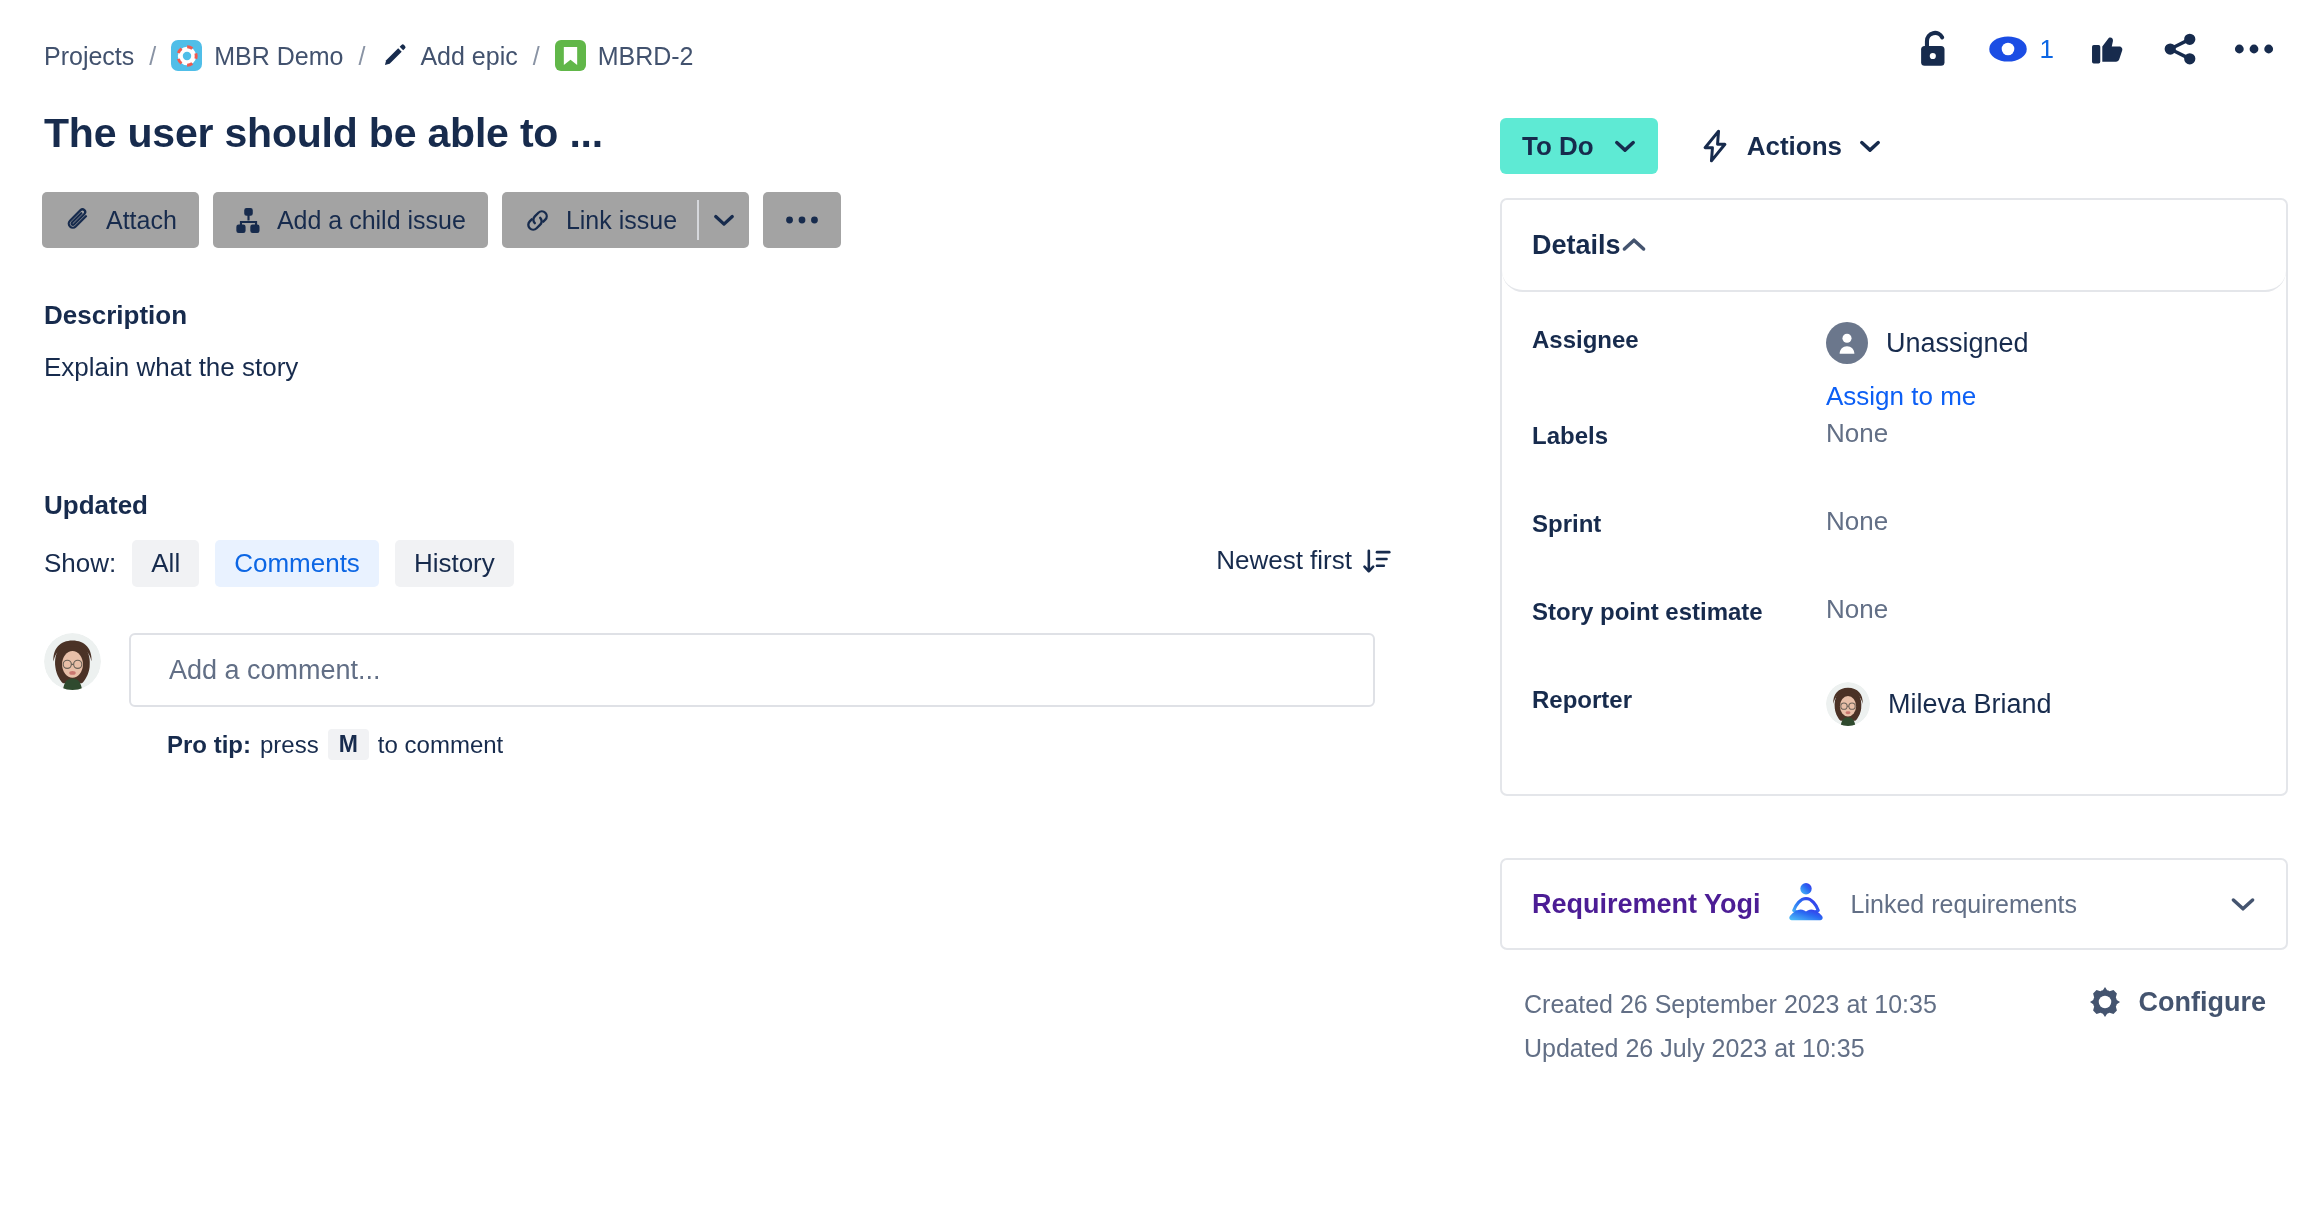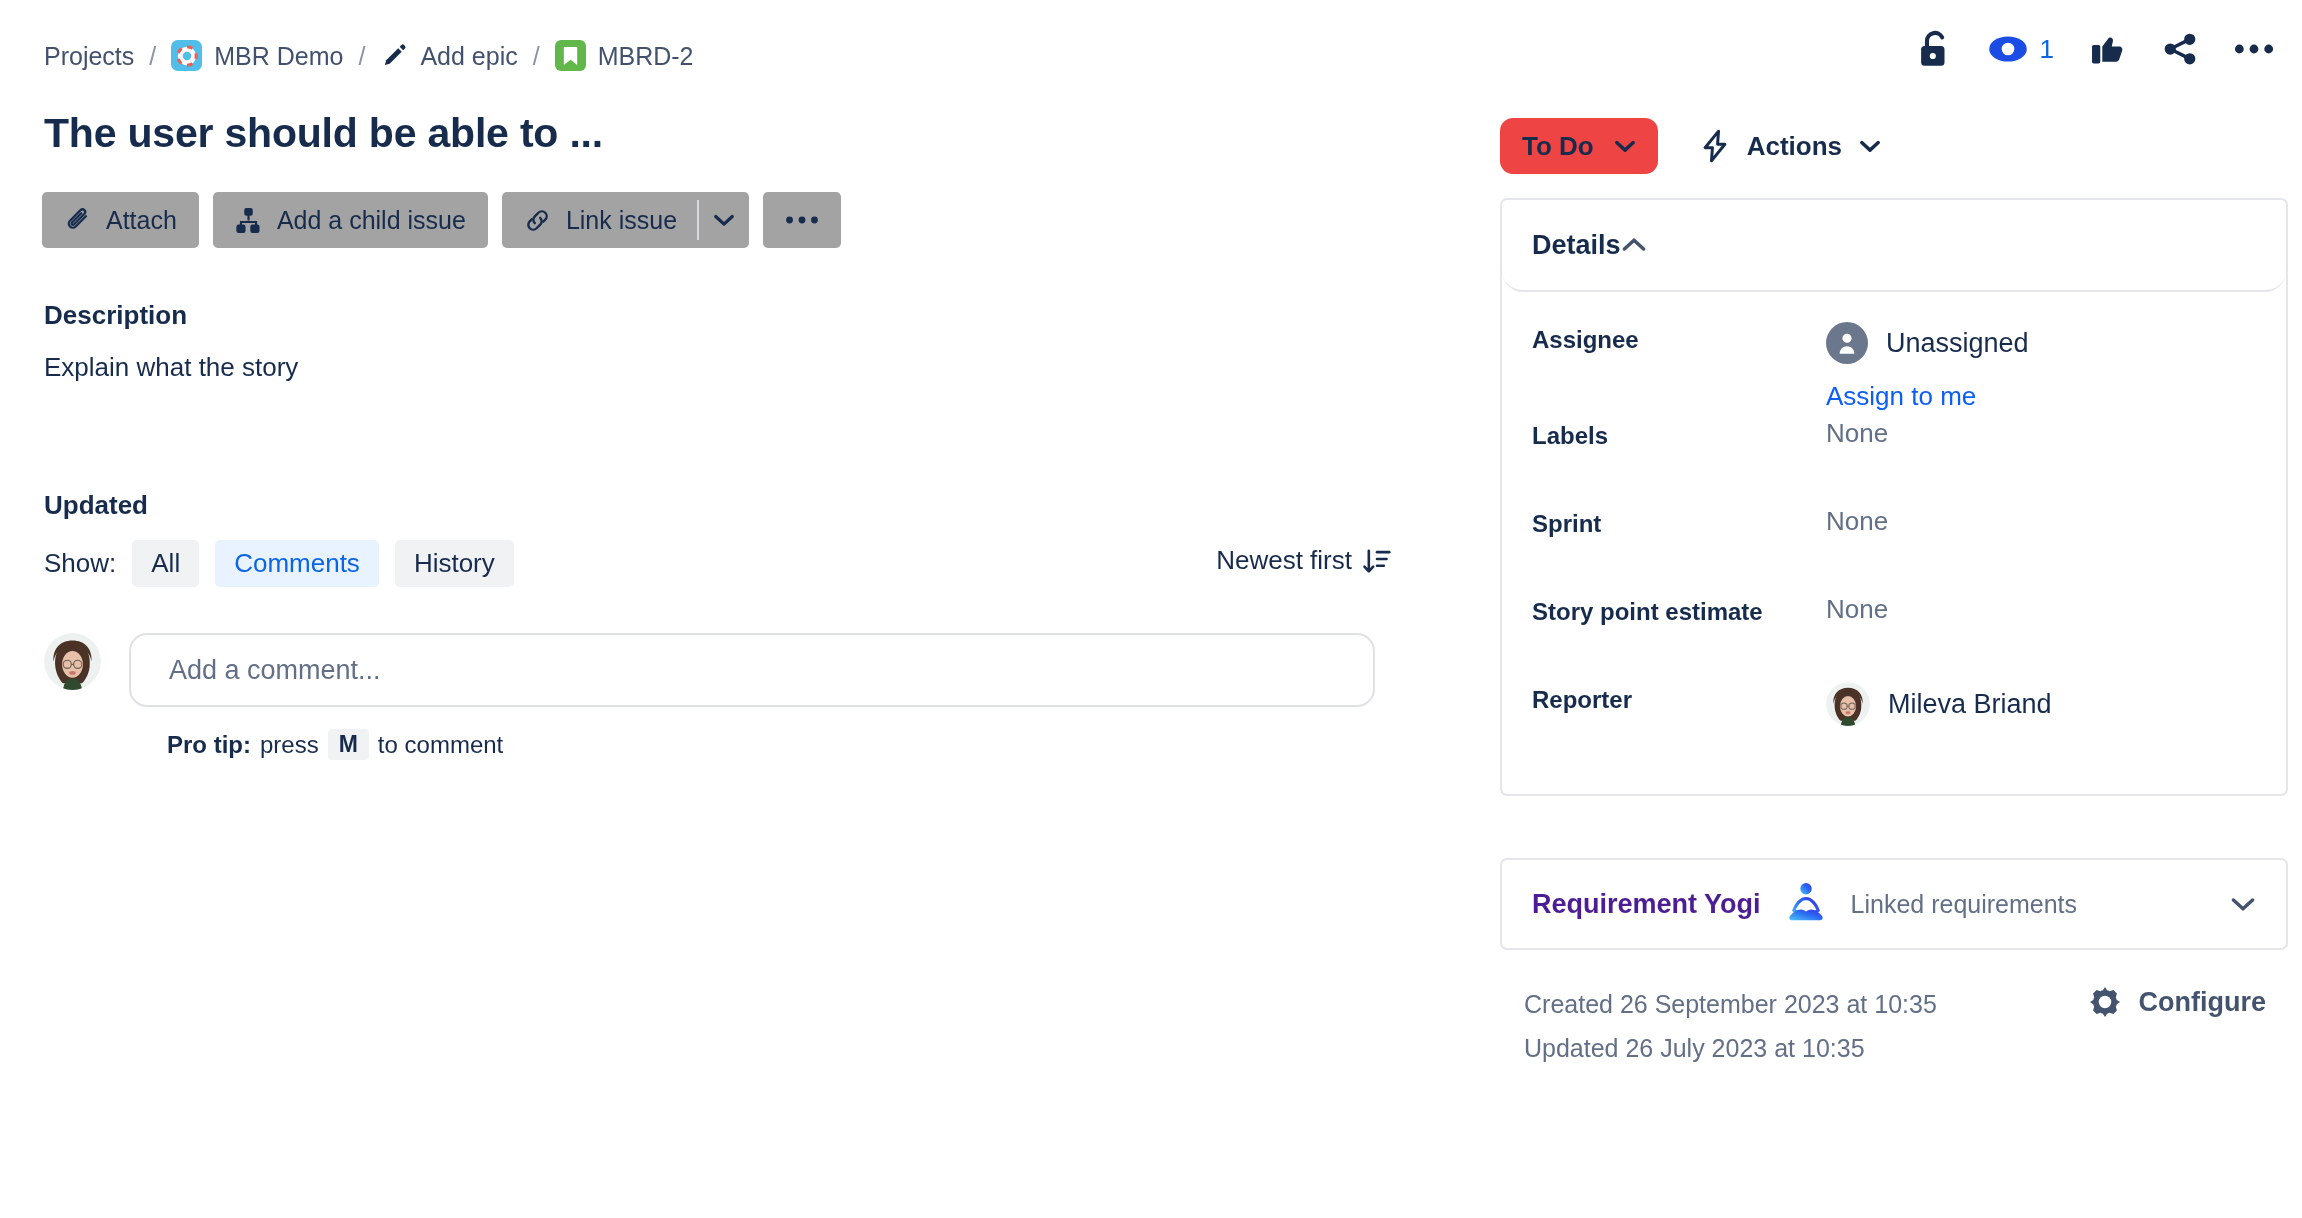--- a/index.html
+++ b/index.html
@@ -89,36 +89,36 @@
     position: absolute; right: 910px; top: 545px;
     display: flex; align-items: center; gap: 10px;
     font-size: 26px; color: #172B4D; cursor: pointer; white-space: nowrap;
   }
 
   
   .comment-area { position: absolute; left: 44px; top: 633px; display: flex; align-items: flex-start; gap: 28px; }
   .avatar-sm { width: 57px; height: 57px; border-radius: 50%; overflow: hidden; flex: 0 0 auto; }
   .comment-col { display: flex; flex-direction: column; }
   .comment-input {
-    width: 1246px; height: 74px; border: 2px solid #DFE1E6; border-radius: 18px;
+    width: 1246px; height: 74px; border: 2px solid #DFE1E6; border-radius: 6px;
     background: #fff; font-size: 27px; color: #8b5cf6; padding: 0 38px;
     font-family: "Liberation Sans", sans-serif;
   }
   .comment-input::placeholder { color: #626F86; }
   .pro-tip { margin-top: 22px; margin-left: 38px; font-size: 24px; color: #172B4D; display: flex; align-items: center; gap: 9px; }
   .pro-tip b { font-weight: 700; }
   .key-chip {
     background: #F1F2F4; border-radius: 4px; padding: 2px 11px;
     font-size: 23px; font-weight: 700; color: #172B4D;
   }
 
   
   .status-row { position: absolute; left: 1500px; top: 118px; display: flex; align-items: center; gap: 30px; }
   .status-btn {
-    height: 56px; background: #ef4444; border: none; border-radius: 13px;
+    height: 56px; background: #5eead4; border: none; border-radius: 6px;
     display: flex; align-items: center; gap: 20px; padding: 0 22px;
     font-size: 26px; font-weight: 700; color: #172B4D; cursor: pointer;
     font-family: "Liberation Sans", sans-serif;
   }
   .actions-btn {
     height: 56px; background: transparent; border: none;
     display: flex; align-items: center; gap: 17px; padding: 0 12px;
     font-size: 26px; font-weight: 700; color: #172B4D; cursor: pointer;
     font-family: "Liberation Sans", sans-serif;
   }

